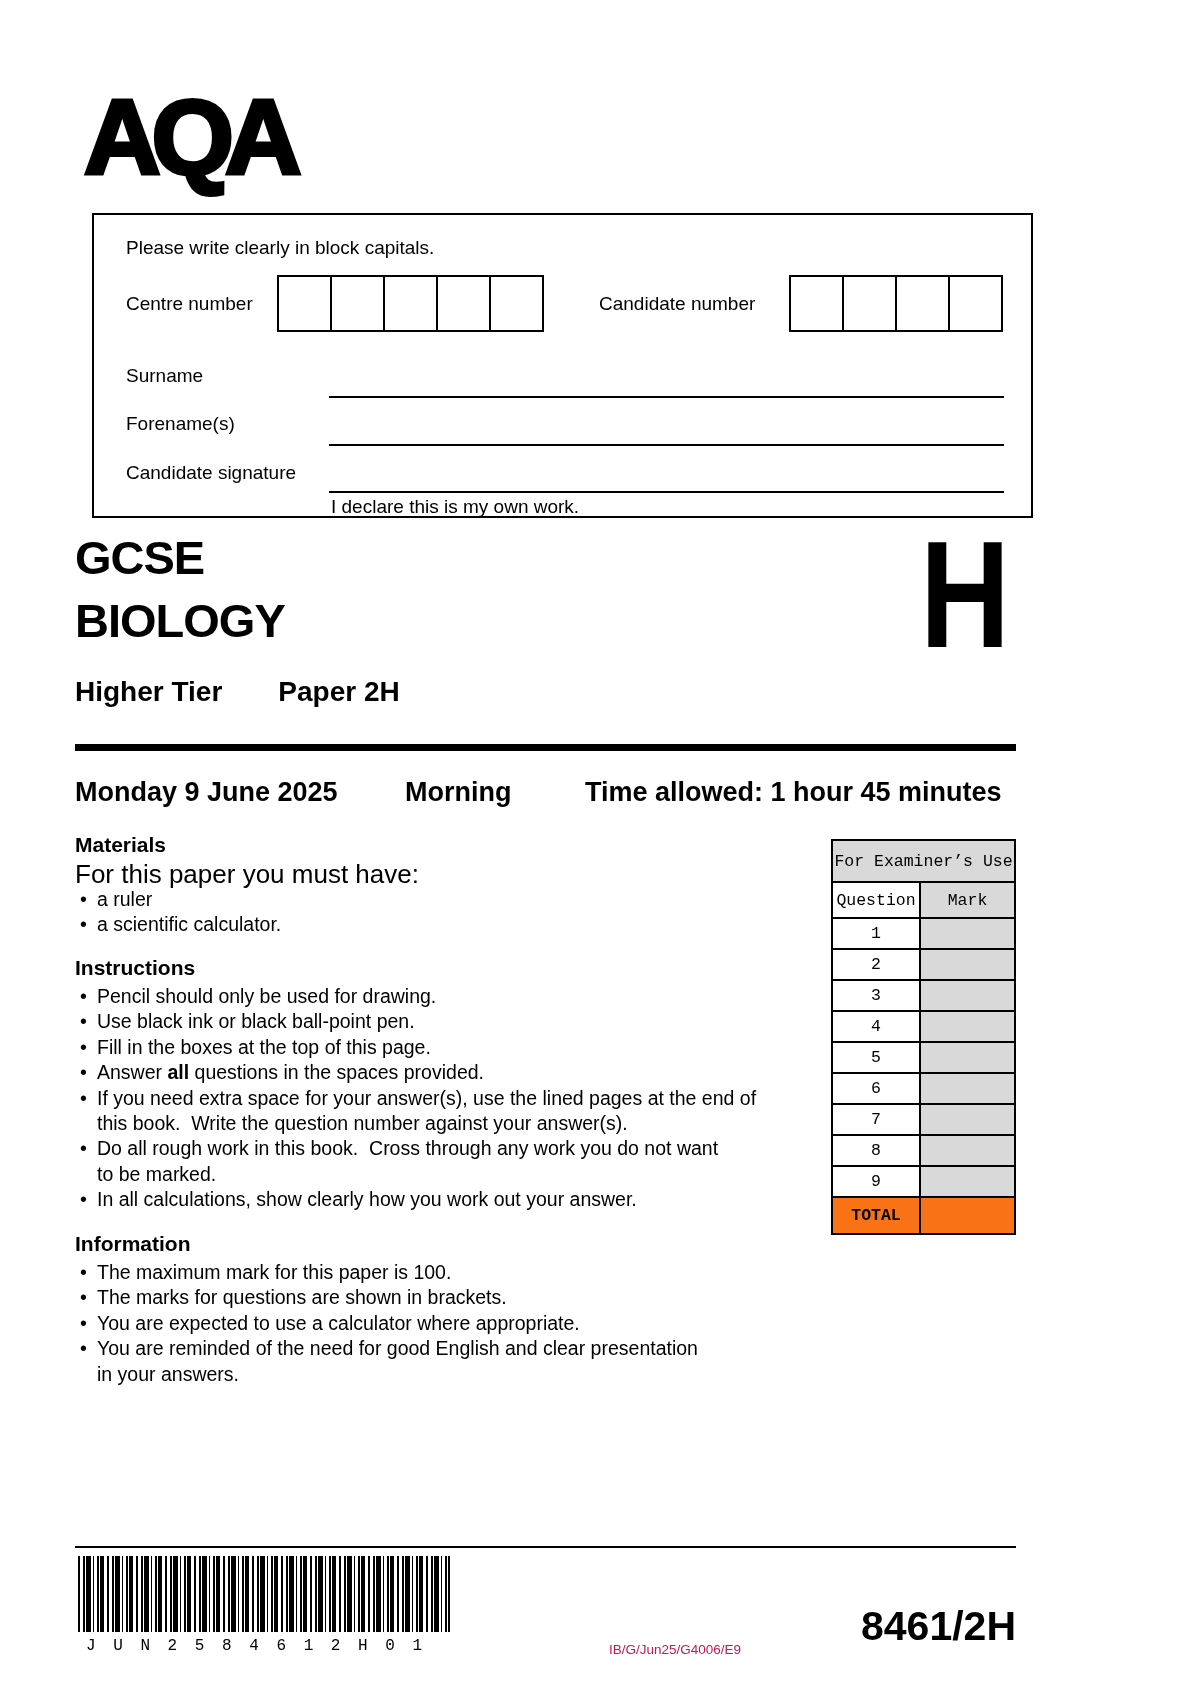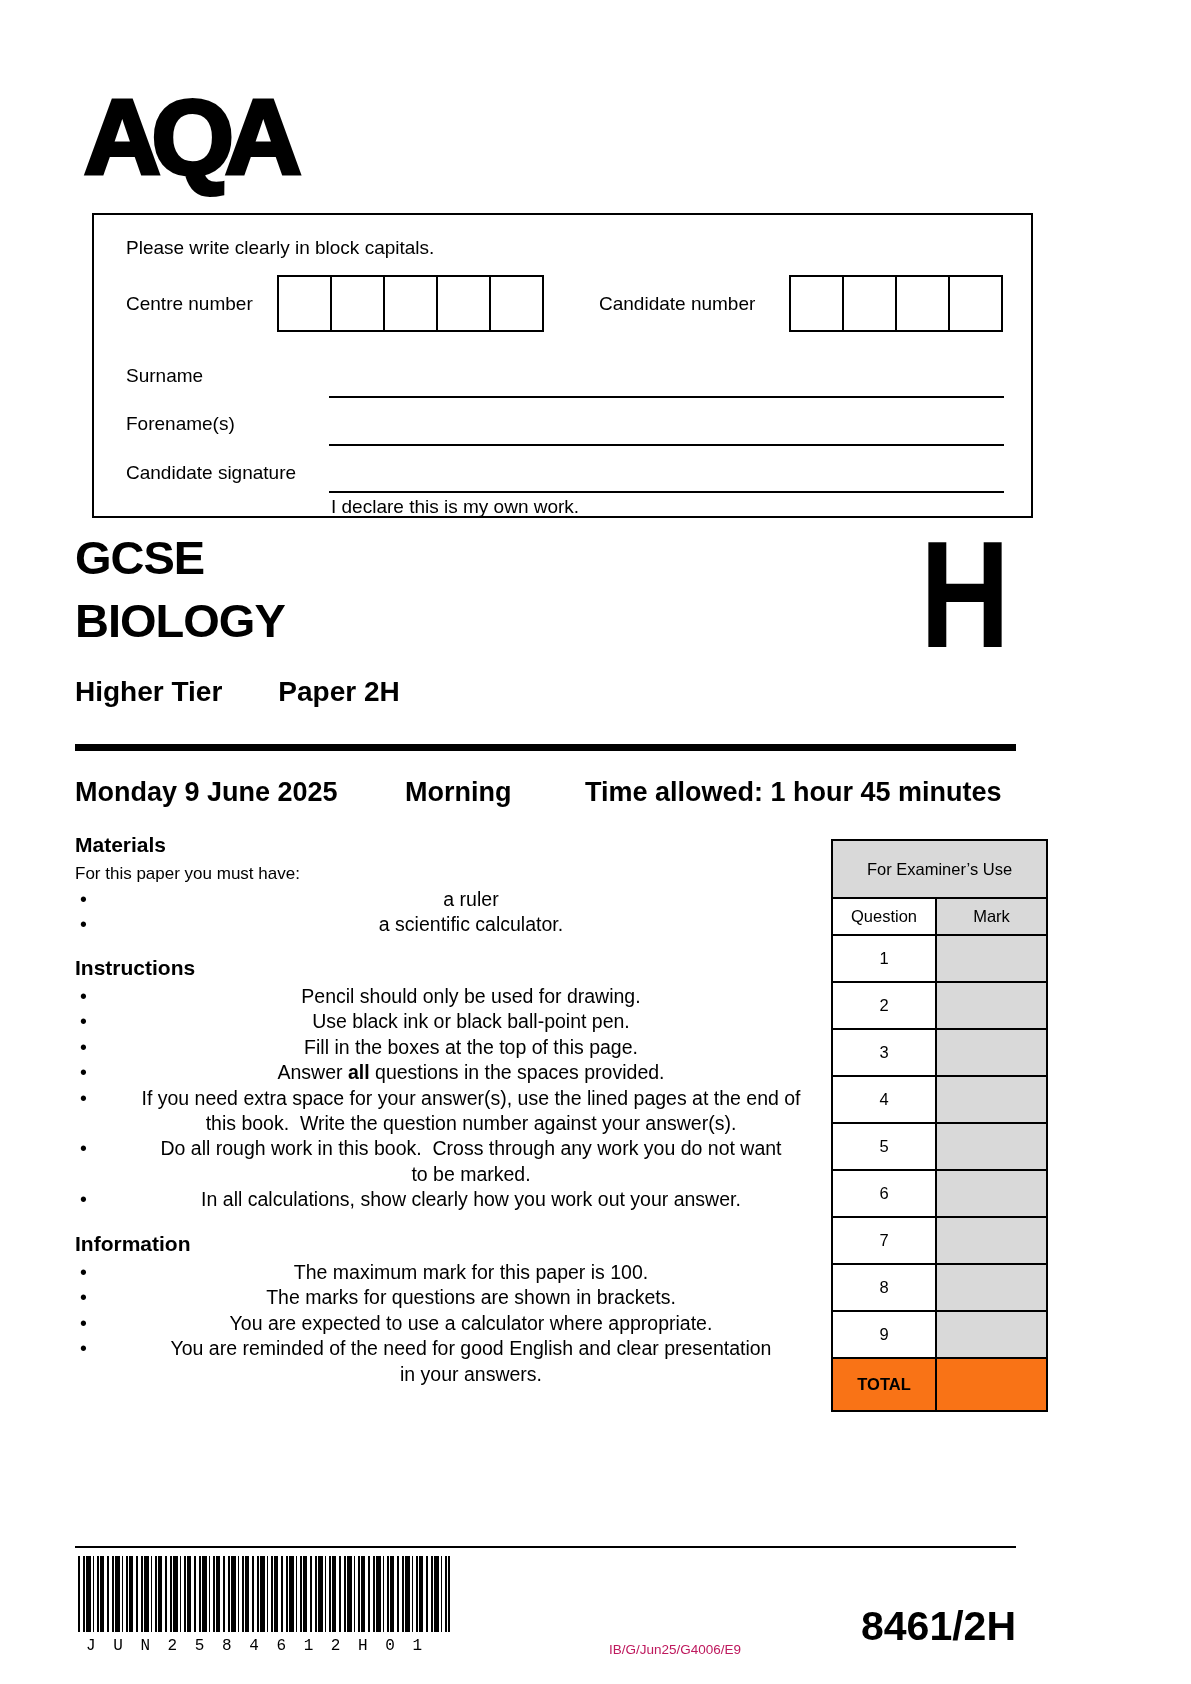--- a/index.html
+++ b/index.html
@@ -55,30 +55,30 @@
   .sess{position:absolute;top:777px;font-size:27px;font-weight:600;white-space:nowrap;}
   .sess-date{left:75px;}
   .sess-ampm{left:405px;}
   .sess-time{left:585px;}
   
   .section{position:absolute;left:75px;width:770px;}
   .sec-materials{top:833px;}
   .sec-instructions{top:956px;}
   .sec-information{top:1232px;}
   .section h3{margin:0 0 4px 0;font-size:21px;font-weight:700;}
-  .section .intro{font-size:17px;line-height:26px;margin:0;}
-  .blist{list-style:none;margin:0;padding:0;text-align:center;}
+  .section .intro{font-size:26px;line-height:26px;margin:0;}
+  .blist{list-style:none;margin:0;padding:0;}
   .blist li{
     position:relative;padding-left:22px;
     font-size:19.5px;line-height:25.4px;
   }
   .blist li::before{content:"•";position:absolute;left:5px;}
   
   .exam-table{position:absolute;left:831px;top:839px;border-collapse:collapse;font-size:16.5px;}
-  .exam-table th,.exam-table td{border:2px solid #000;text-align:center;padding:8px;font-weight:400;}
+  .exam-table th,.exam-table td{border:2px solid #000;text-align:center;padding:0;font-weight:400;font-family:Liberation Mono, monospace;}
   .et-title{height:40px;background:#d9d9d9;}
   .et-colhead{height:36px;}
   .et-q{width:86px;background:#fff;}
   .et-m{width:93px;background:#d9d9d9;}
   .exam-table tbody td{height:29px;}
   .et-total td{height:35px;background:#f97316;font-weight:700;}
   
   .rule-thin{position:absolute;left:75px;top:1546px;width:941px;height:2px;background:#000;}
   .barcode{
     position:absolute;left:78px;top:1556px;width:372px;height:76px;

